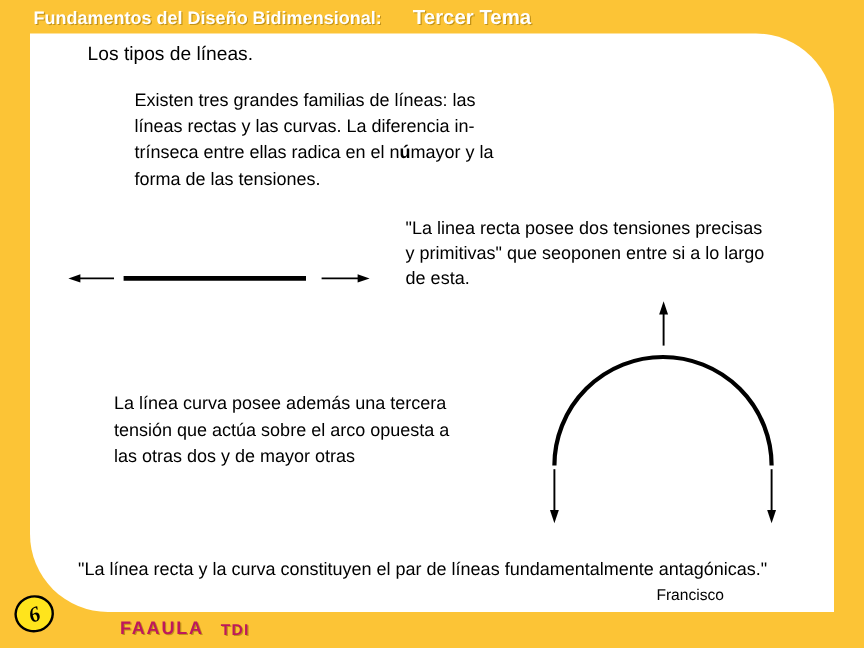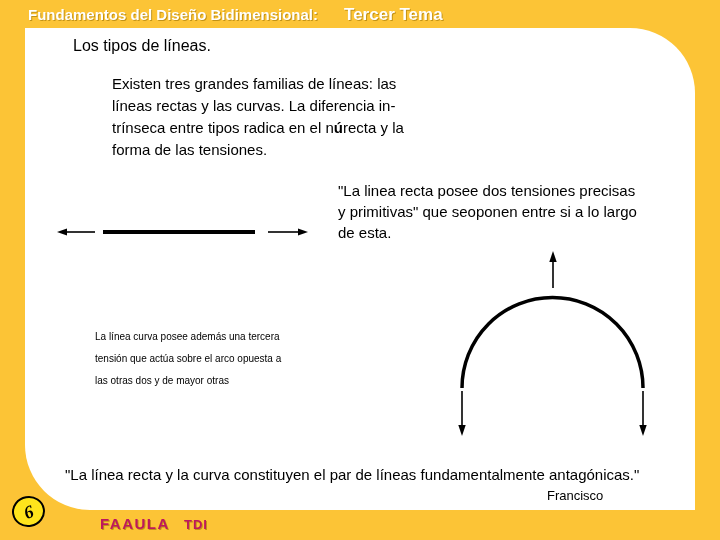--- a/index.html
+++ b/index.html
@@ -41,21 +41,21 @@
     position:absolute; left:65px; top:73px;
     font-size:15px; line-height:22px;margin-left:47px;
   }
   .intro b { font-weight:bold; }
   .straight-quote {
     position:absolute; left:338px; top:180px;
     font-size:15px; line-height:21px;
   }
   .curve-text {
     position:absolute; left:95px; top:326px;
-    font-size:10px; line-height:22px;
+    font-size:15px; line-height:22px;
   }
   .closing-quote {
     position:absolute; left:65px; top:466px;
     font-size:15px; white-space:nowrap;
   }
   .attribution {
     position:absolute; left:547px; top:488px;
     font-size:13px;
   }
   
@@ -99,21 +99,21 @@
     <span class="course">Fundamentos del Diseño Bidimensional:</span><span class="topic">Tercer Tema</span>
   </div>
 
   <div class="panel"></div>
 
   <div class="slide-title">Los tipos de líneas.</div>
 
   <div class="intro">
     <div>Existen tres grandes familias de líneas: las</div>
     <div>líneas rectas y las curvas. La diferencia in-</div>
-    <div><span>trínseca entre tipos radica en el n</span><b>ú</b><span>recta y la</span></div>
+    <div><span>trínseca entre ellas radica en el n</span><b>ú</b><span>mayor y la</span></div>
     <div>forma de las tensiones.</div>
   </div>
 
   <svg id="fig-straight" class="fig" width="260" height="24" viewBox="0 0 260 24">
     <line x1="48" y1="12" x2="200" y2="12" stroke="#000" stroke-width="4"></line>
     <line x1="40" y1="12" x2="10" y2="12" stroke="#000" stroke-width="1.6"></line>
     <polygon points="2,12 12,8.5 12,15.5" fill="#000"></polygon>
     <line x1="213" y1="12" x2="244" y2="12" stroke="#000" stroke-width="1.6"></line>
     <polygon points="253,12 243,8.5 243,15.5" fill="#000"></polygon>
   </svg>

